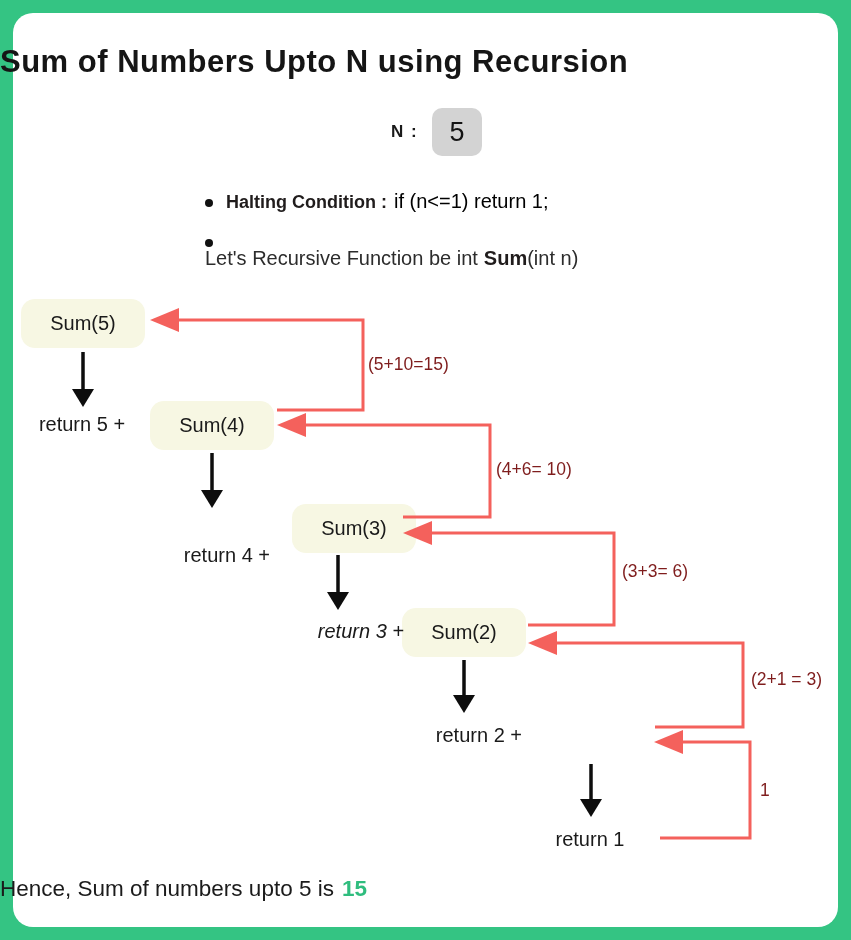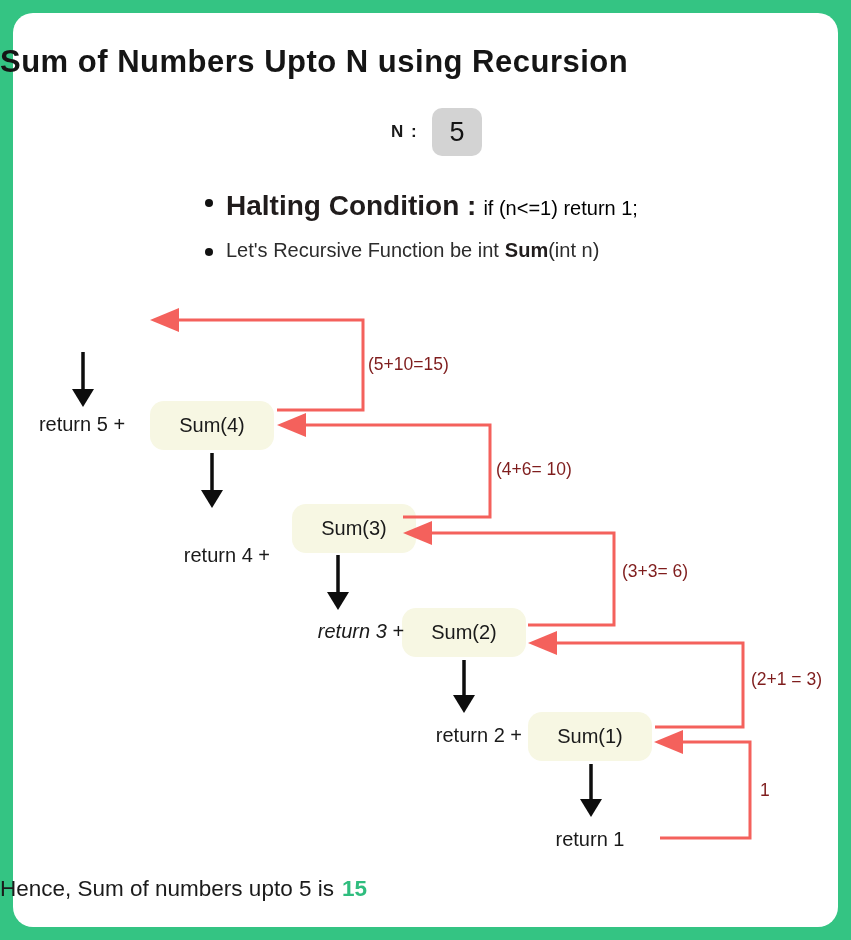--- a/index.html
+++ b/index.html
@@ -40,23 +40,23 @@
   }
   .n-label{font-size:17px;font-weight:600;letter-spacing:1.5px;color:#1a1a1a;}
   .n-box{
     width:50px;height:48px;border-radius:10px;
     background:var(--gray-input);
     display:flex;align-items:center;justify-content:center;
     font-size:27px;color:#141414;
   }
   .bullets{position:absolute;left:205px;top:190px;}
   .bullet-row{display:flex;align-items:flex-start;}
-  .bullet-row + .bullet-row{margin-top:17px;}
+  .bullet-row + .bullet-row{margin-top:17px;flex-direction:column;}
   .dot{width:8px;height:8px;border-radius:50%;background:#111;margin:9px 13px 0 0;flex:none;}
-  .b-strong{font-size:28px;font-weight:800;color:#201c1c;}
+  .b-strong{font-size:18px;font-weight:800;color:#201c1c;}
   .b-rest{font-size:20px;color:#000000;margin-left:7px;}
   .b-reg{font-size:20px;color:#2c2c2c;}
   .b-bold{font-size:20px;font-weight:800;color:#201c1c;margin-left:6px;}
   .call-box{
     position:absolute;width:124px;height:49px;
     background:var(--box-cream);border-radius:14px;
     display:flex;align-items:center;justify-content:center;
     font-size:20px;color:#1a1a1a;
   }
   .ret{
@@ -93,24 +93,24 @@
     <div class="bullet-row">
       <span class="dot"></span>
       <span><span class="b-strong">Halting Condition :</span><span class="b-rest">if (n&lt;=1) return 1;</span></span>
     </div>
     <div class="bullet-row">
       <span class="dot"></span>
       <span><span class="b-reg">Let's Recursive Function be int</span><span class="b-bold">Sum</span><span class="b-reg">(int n)</span></span>
     </div>
   </div>
 
+  <div class="call-box" style="left:21px;top:299px;">Sum(5)</div>
   <div class="call-box" style="left:150px;top:401px;">Sum(4)</div>
   <div class="call-box" style="left:292px;top:504px;">Sum(3)</div>
   <div class="call-box" style="left:402px;top:608px;">Sum(2)</div>
-  <div class="call-box" style="left:528px;top:712px;">Sum(1)</div>
 
   <div class="ret" style="left:20px;top:413px;text-align:center;">return 5 +</div>
   <div class="ret" style="left:146px;top:544px;">return 4 +</div>
   <div class="ret" style="left:280px;top:620px;font-style:italic;">return 3 +</div>
   <div class="ret" style="left:398px;top:724px;">return 2 +</div>
   <div class="ret center" style="left:528px;top:828px;">return 1</div>
 
   <div class="ann" style="left:368px;top:354px;">(5+10=15)</div>
   <div class="ann" style="left:496px;top:459px;">(4+6= 10)</div>
   <div class="ann" style="left:622px;top:561px;">(3+3= 6)</div>

